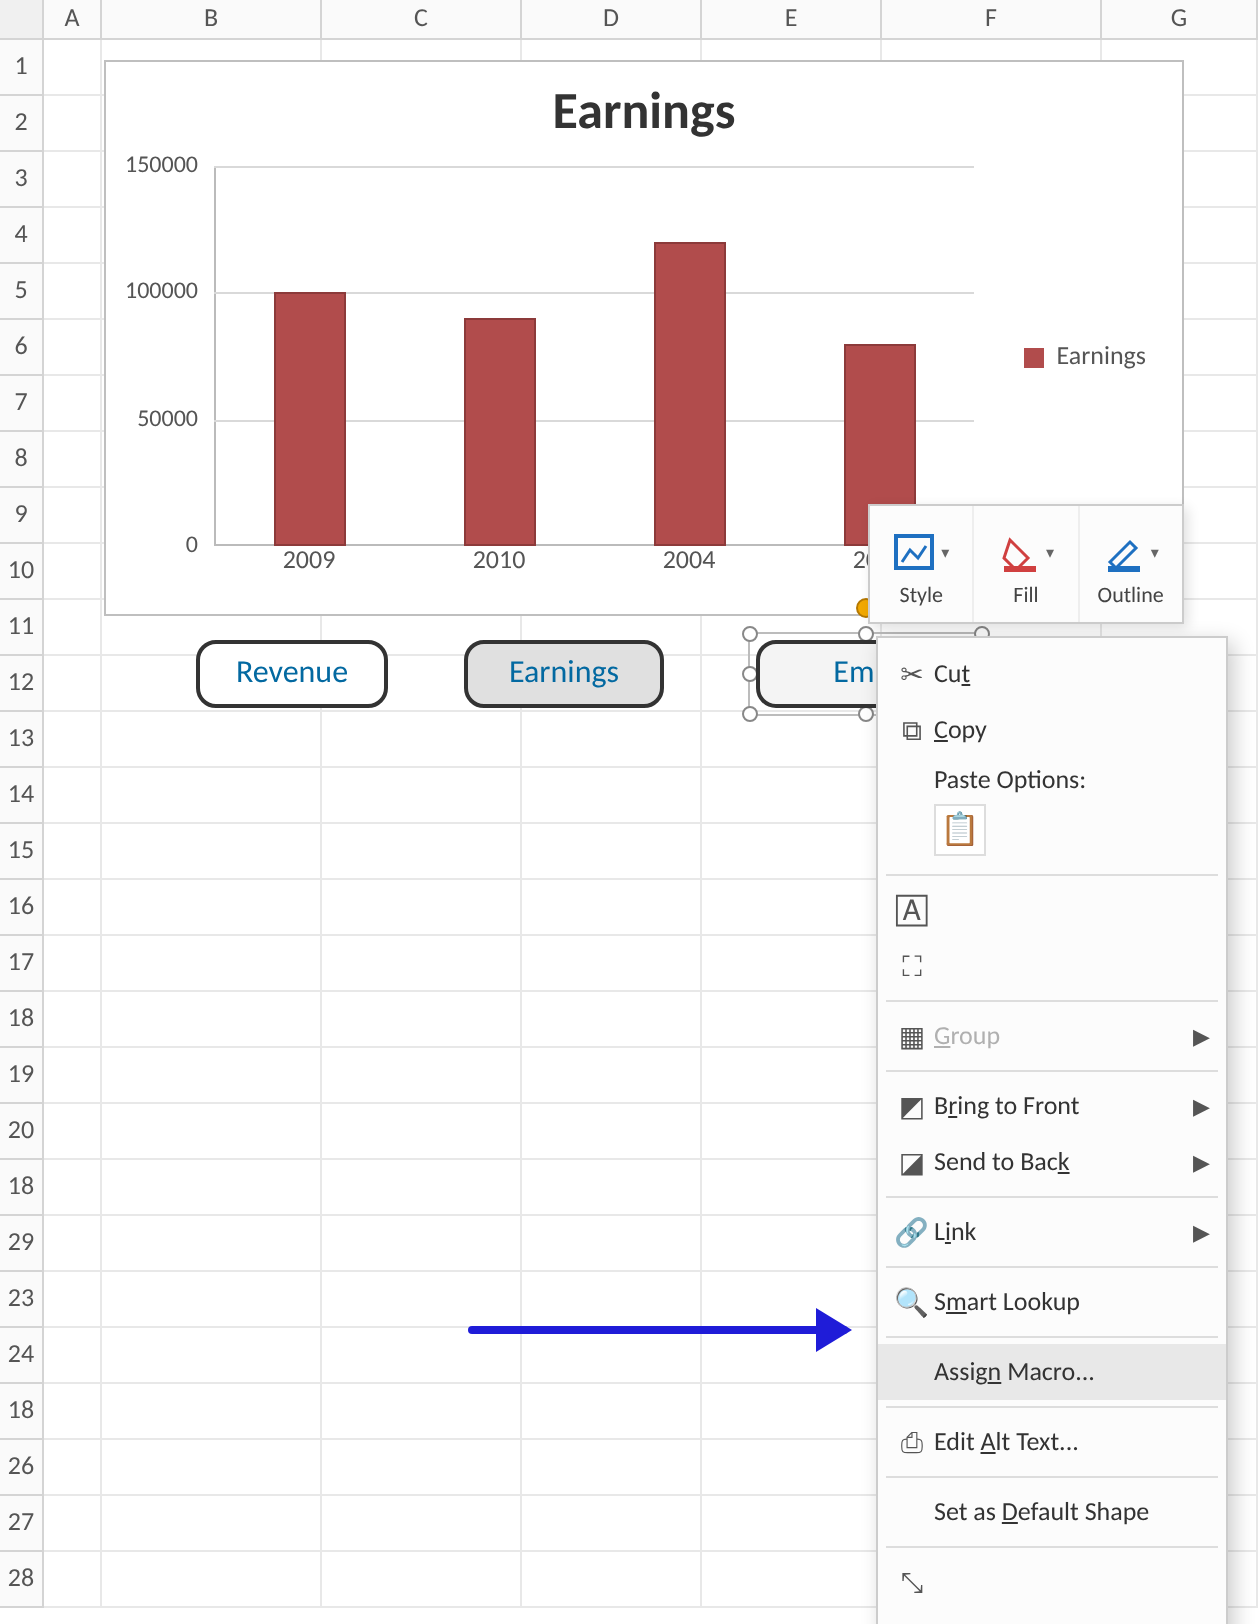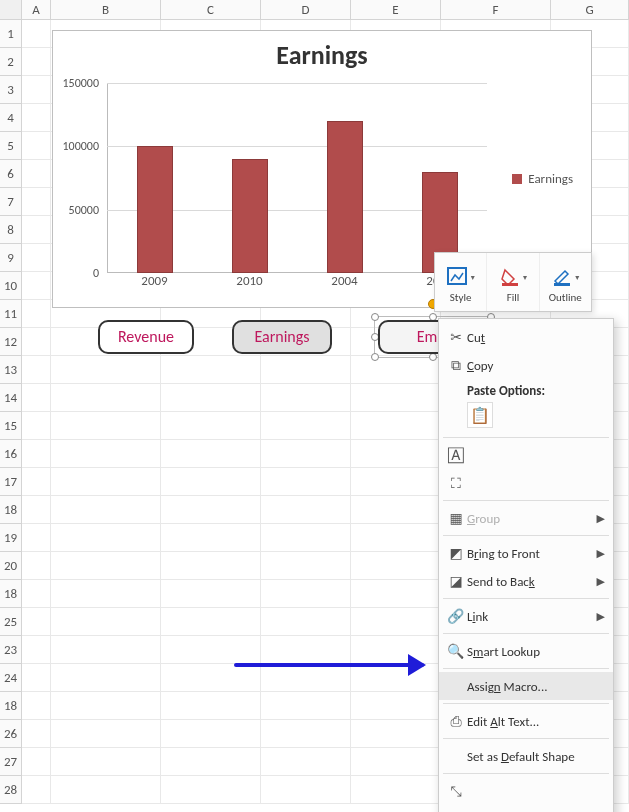--- a/index.html
+++ b/index.html
@@ -35,21 +35,21 @@
 .y-tick { position: absolute; right: 6px; font-size: 12px; color: #555; transform: translateY(-50%); }
 .gridline { position: absolute; left: 0; right: 0; border-top: 1px solid #d9d9d9; }
 .x-axis { position: absolute; left: 54px; bottom: 14px; width: 380px; height: 20px; display: flex; }
 .x-tick { flex: 1; text-align: center; font-size: 13px; color: #555; }
 .bar { position: absolute; bottom: 0; width: 36px; background: #b14c4c; border: 1px solid #8c3a3a; }
 .legend { position: absolute; right: 18px; top: 140px; font-size: 13px; color: #555; display: flex; align-items: center; }
 .legend-swatch { width: 10px; height: 10px; background: #b14c4c; margin-right: 6px; }
 .axis-border { position: absolute; left: 54px; top: 52px; width: 380px; height: 190px; border-left: 1px solid #bbb; border-bottom: 1px solid #bbb; }
 
 
-.shape-button { position: absolute; height: 34px; border: 2px solid #333; border-radius: 10px; background: #fff; text-align: center; line-height: 30px; font-size: 16px; color: #be185d; }
+.shape-button { position: absolute; height: 34px; border: 2px solid #333; border-radius: 10px; background: #fff; text-align: center; line-height: 30px; font-size: 16px; color: #0369a1; }
 .shape-revenue { left: 98px; top: 320px; width: 96px; }
 .shape-earnings { left: 232px; top: 320px; width: 100px; background: #e0e0e0; }
 .shape-empl { left: 378px; top: 320px; width: 110px; background: #f4f4f4; }
 
 
 .sel-wrap { position: absolute; left: 374px; top: 316px; width: 118px; height: 42px; border: 1px solid #bcbcbc; }
 .handle { position: absolute; width: 8px; height: 8px; border: 1px solid #888; border-radius: 50%; background: #fff; }
 .h-nw { left: -4px; top: -4px; } .h-n { left: 50%; top: -4px; margin-left: -4px; } .h-ne { right: -4px; top: -4px; }
 .h-w { left: -4px; top: 50%; margin-top: -4px; } .h-e { right: -4px; top: 50%; margin-top: -4px; }
 .h-sw { left: -4px; bottom: -4px; } .h-s { left: 50%; bottom: -4px; margin-left: -4px; } .h-se { right: -4px; bottom: -4px; }
@@ -64,21 +64,21 @@
 
 
 .context-menu { position: absolute; left: 438px; top: 318px; width: 176px; background: #fcfcfc; border: 1px solid #ccc; box-shadow: 3px 3px 10px rgba(0,0,0,.2); padding: 4px 0; font-size: 13px; }
 .cm-item { display: flex; align-items: center; height: 28px; padding: 0 8px 0 6px; color: #333; position: relative; }
 .cm-item.disabled { color: #b0b0b0; }
 .cm-item.hovered { background: #e8e8e8; }
 .cm-icon { width: 22px; text-align: center; font-size: 14px; color: #555; flex-shrink:0; }
 .cm-label { flex: 1; white-space: nowrap; }
 .cm-arrow { font-size: 11px; color: #555; }
 .cm-sep { height: 1px; background: #ddd; margin: 3px 4px; }
-.cm-heading { padding: 4px 8px 2px 28px; font-weight: bold; font-size: 13px; }
+.cm-heading { padding: 4px 8px 2px 28px; font-weight: normal; font-size: 13px; }
 .cm-paste-row { padding: 2px 8px 6px 28px; }
 .paste-btn { width: 26px; height: 26px; border: 1px solid #ddd; display: inline-flex; align-items: center; justify-content: center; font-size: 16px; background:#fff;}
 .underline-accesskey { text-decoration: underline; }
 
 
 .annot-arrow { position: absolute; left: 234px; top: 657px; width: 190px; height: 16px; }
 .annot-line { width: 100%; height: 4px; background: #1f1cd8; position: absolute; top: 6px; border-radius:2px;}
 .annot-head { position: absolute; right: -2px; top: -3px; width: 0; height: 0; border-left: 18px solid #1f1cd8; border-top: 11px solid transparent; border-bottom: 11px solid transparent; }
 svg { display:block; }
 </style>
@@ -113,21 +113,21 @@
       <div class="row-header">12</div>
       <div class="row-header">13</div>
       <div class="row-header">14</div>
       <div class="row-header">15</div>
       <div class="row-header">16</div>
       <div class="row-header">17</div>
       <div class="row-header">18</div>
       <div class="row-header">19</div>
       <div class="row-header">20</div>
       <div class="row-header">18</div>
-      <div class="row-header">25</div>
+      <div class="row-header">29</div>
       <div class="row-header">23</div>
       <div class="row-header">24</div>
       <div class="row-header">18</div>
       <div class="row-header">26</div>
       <div class="row-header">27</div>
       <div class="row-header">28</div>
     </div>
 
   <div class="grid" id="grid">
       <div class="grid-row">

